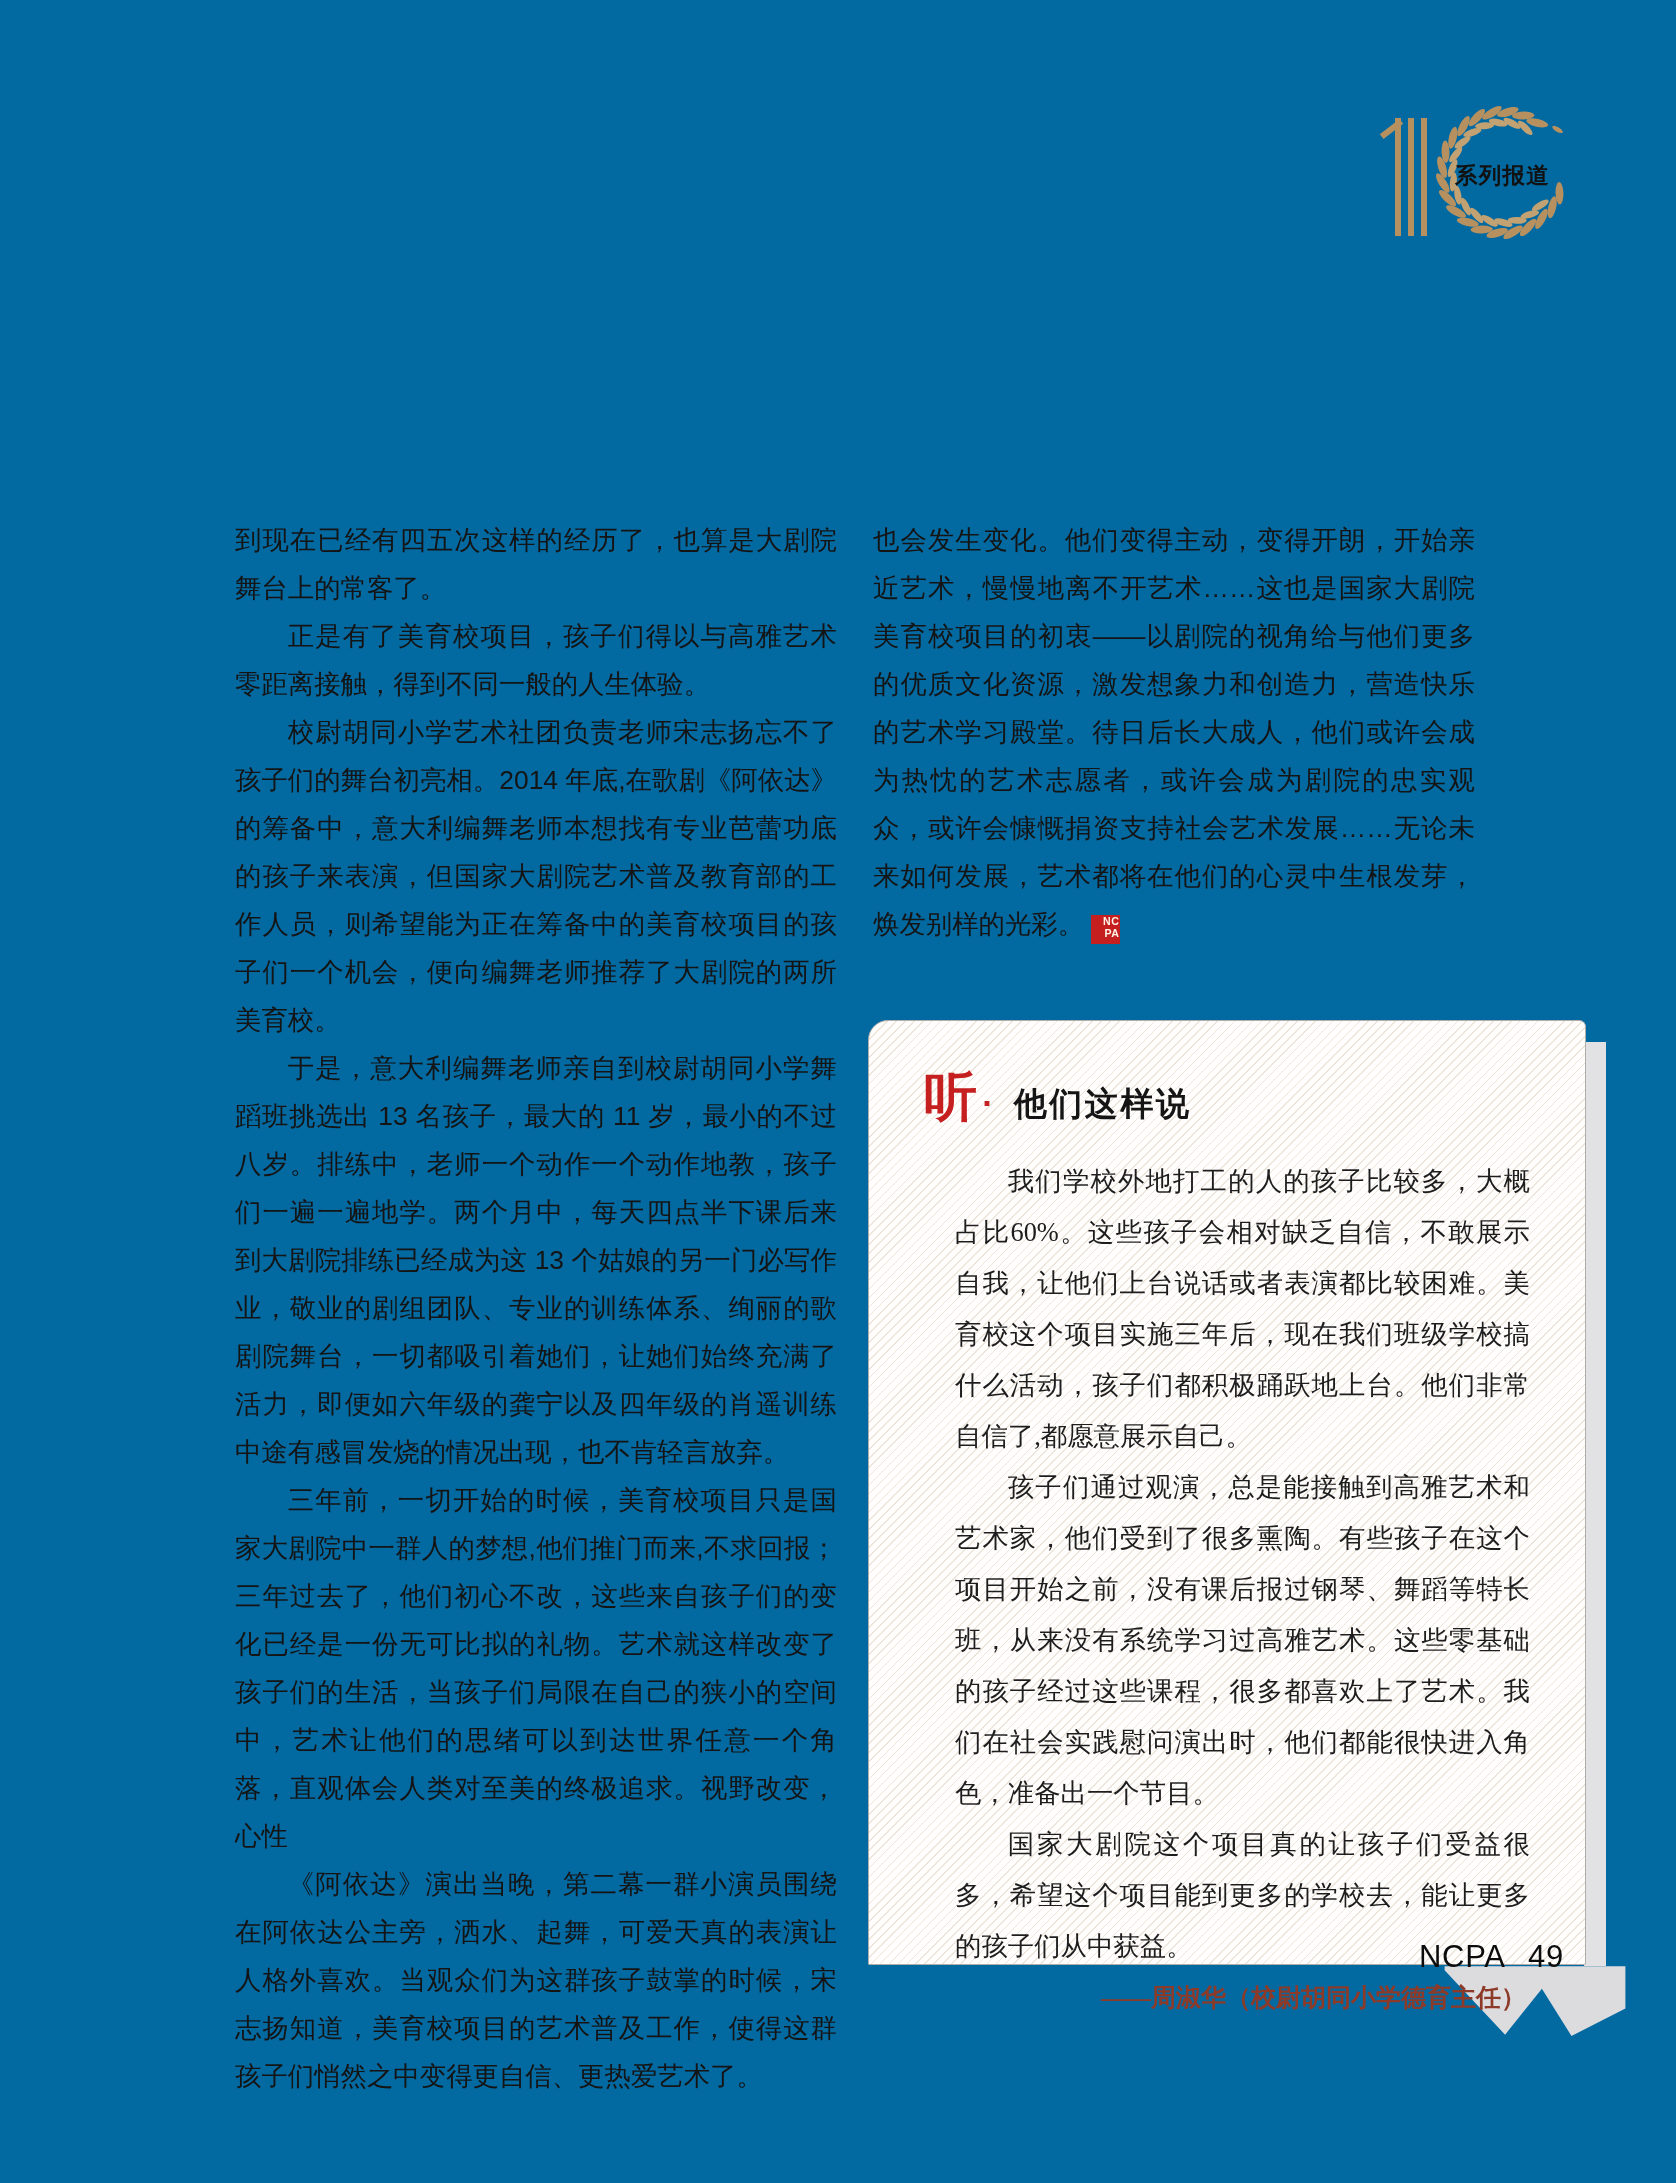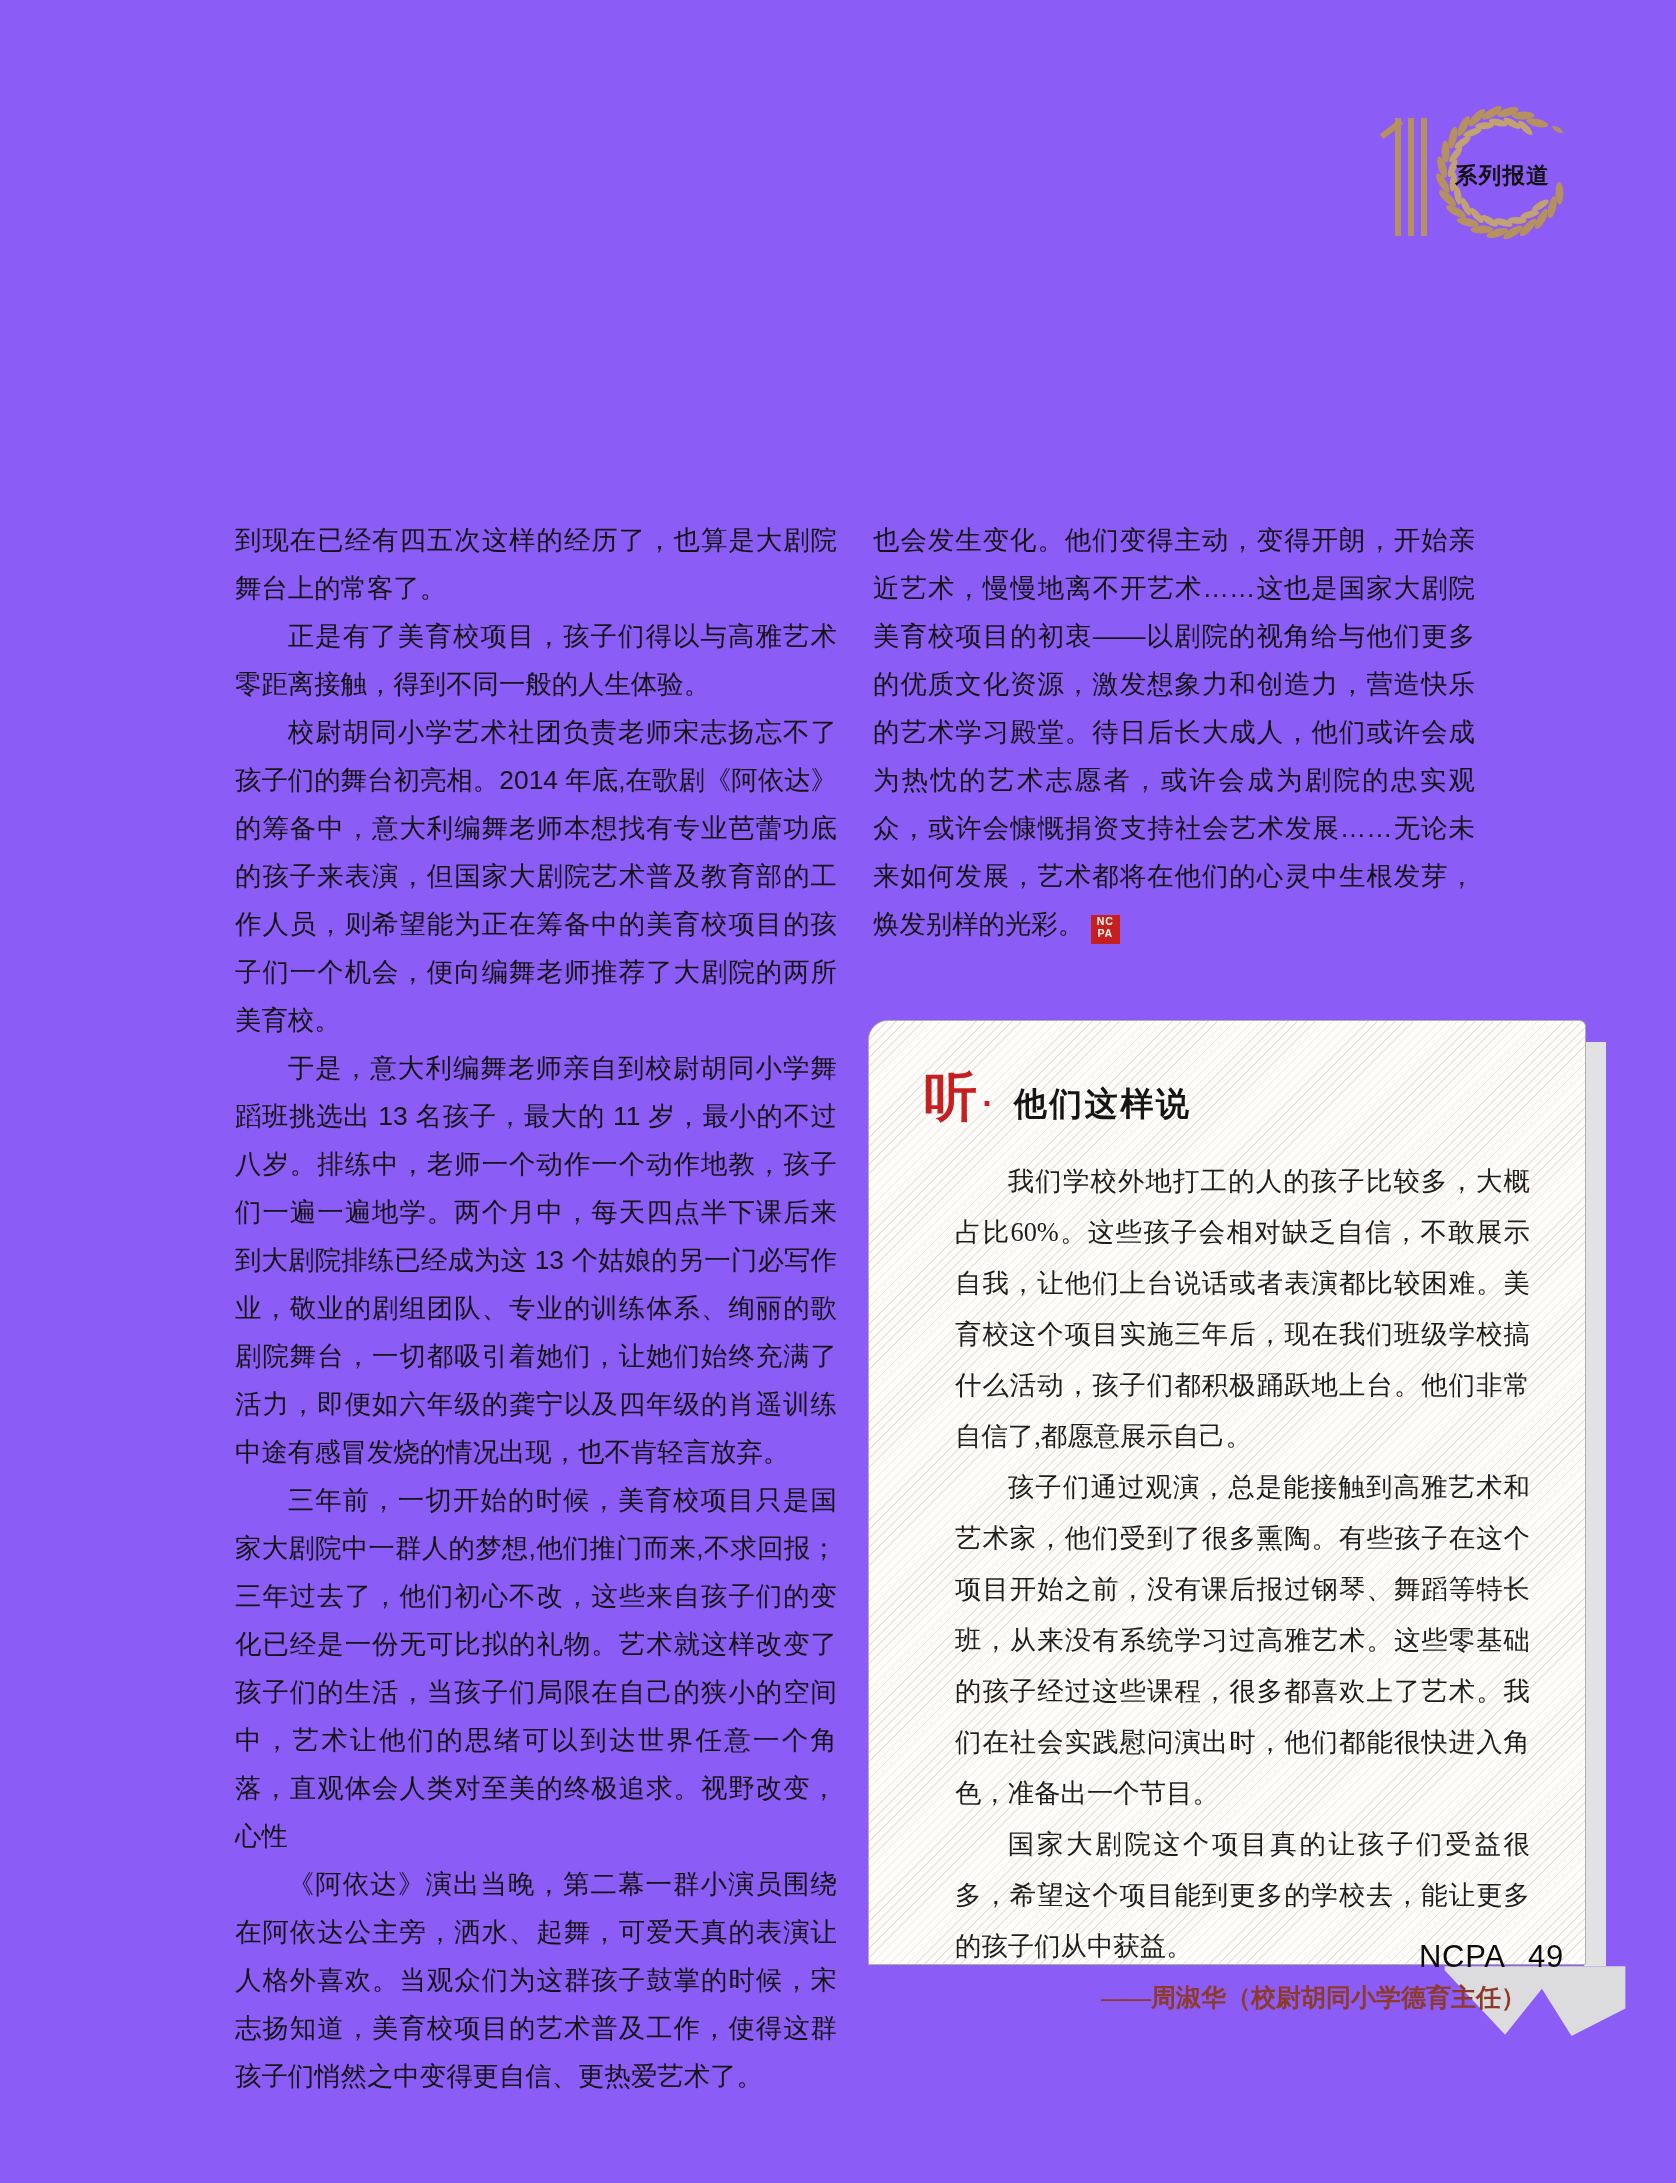--- a/index.html
+++ b/index.html
@@ -10,21 +10,21 @@
     --maroon:#8e3a28;
     --shadow:#e2e2e4;
     --fold:#dcdcdf;
     --boxborder:#b0aeaa;
   }
   *{margin:0;padding:0;box-sizing:border-box;}
   html,body{background:#ffffff;}
   .page{
     position:relative;
     width:1676px;height:2183px;
-    background:#8b5cf6;
+    background:#0369a1;
     overflow:hidden;
     font-family:"Liberation Sans",sans-serif;
     color:var(--ink);
   }
 
   
   .logo{position:absolute;left:1386px;top:99px;width:205px;height:158px;}
   .numeral-one{
     position:absolute;left:9.2px;top:18.5px;width:32px;height:118px;
     background:repeating-linear-gradient(90deg,var(--gold) 0 6px,transparent 6px 13px);
@@ -45,21 +45,21 @@
     position:absolute;top:516px;width:602px;
     font-size:26.4px;line-height:48px;text-align:justify;color:var(--ink);
   }
   .col-left{left:235px;}
   .col-right{left:873px;}
   .col p{text-align:justify;}
   .col p.indent{text-indent:2em;}
   .endmark{
     display:inline-block;width:29px;height:29px;margin-left:6.6px;
     background:var(--red);color:#fdf6ea;
-    font-size:10.6px;line-height:12.5px;font-weight:bold;text-align:center;
+    font-size:10.6px;line-height:12.5px;font-weight:bold;text-align:right;
     vertical-align:-4px;letter-spacing:0.7px;
   }
   .endmark i{display:block;font-style:normal;}
 
   
   .quote-shadow{
     position:absolute;left:1584px;top:1042px;width:22.4px;height:924px;
     background:var(--shadow);
   }
   .quote-fold{position:absolute;left:1444px;top:1965px;width:182px;height:71px;}

